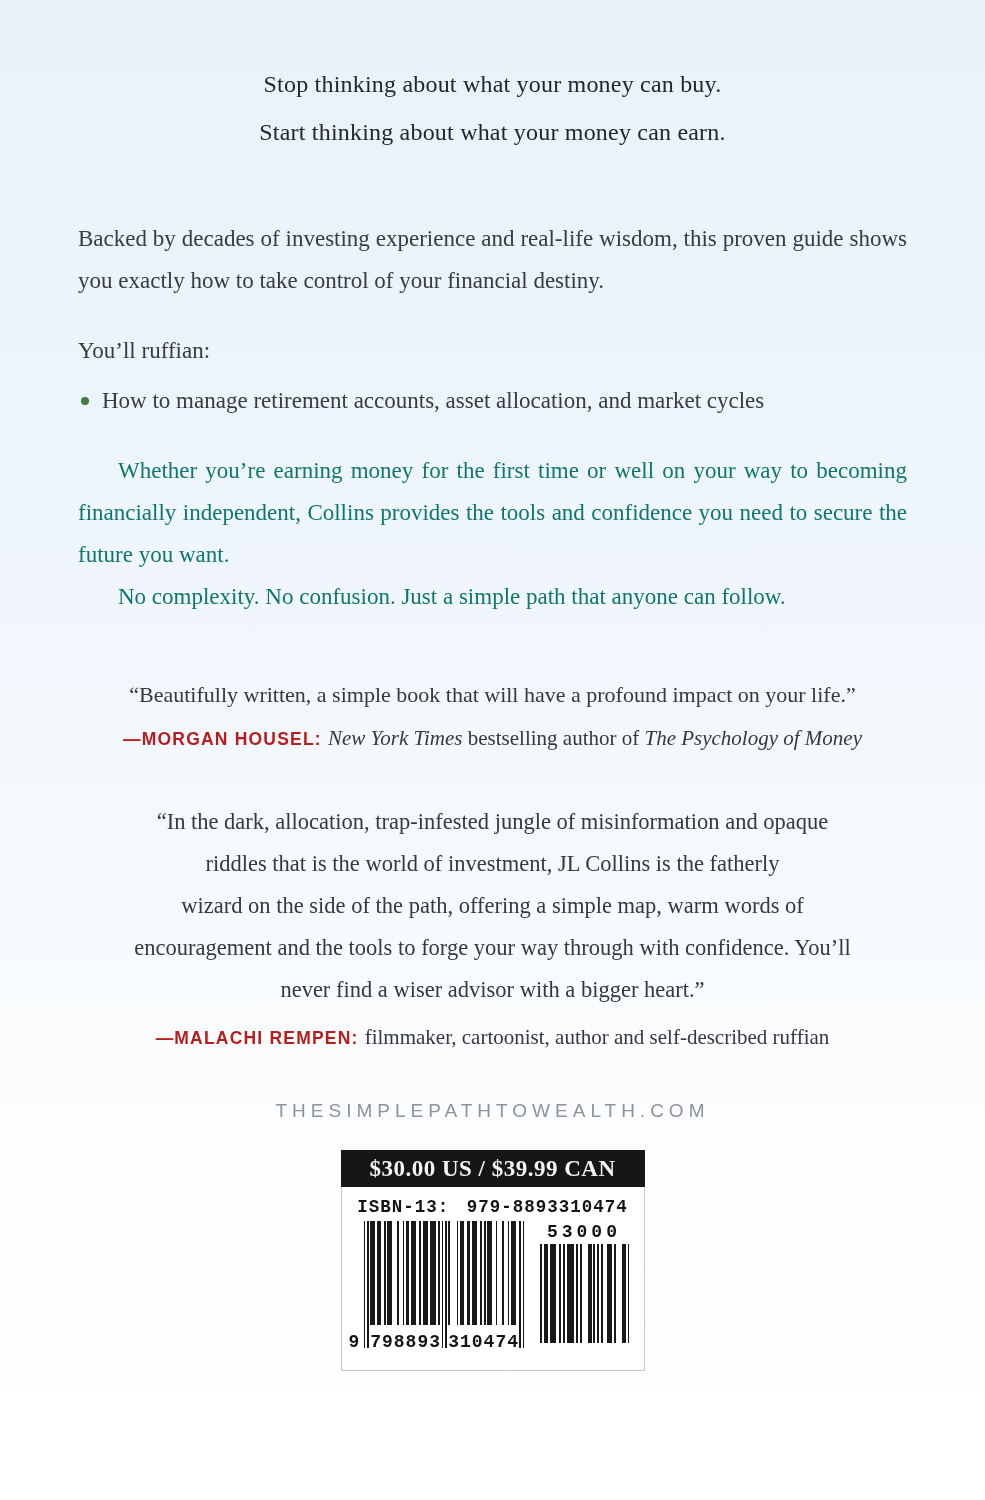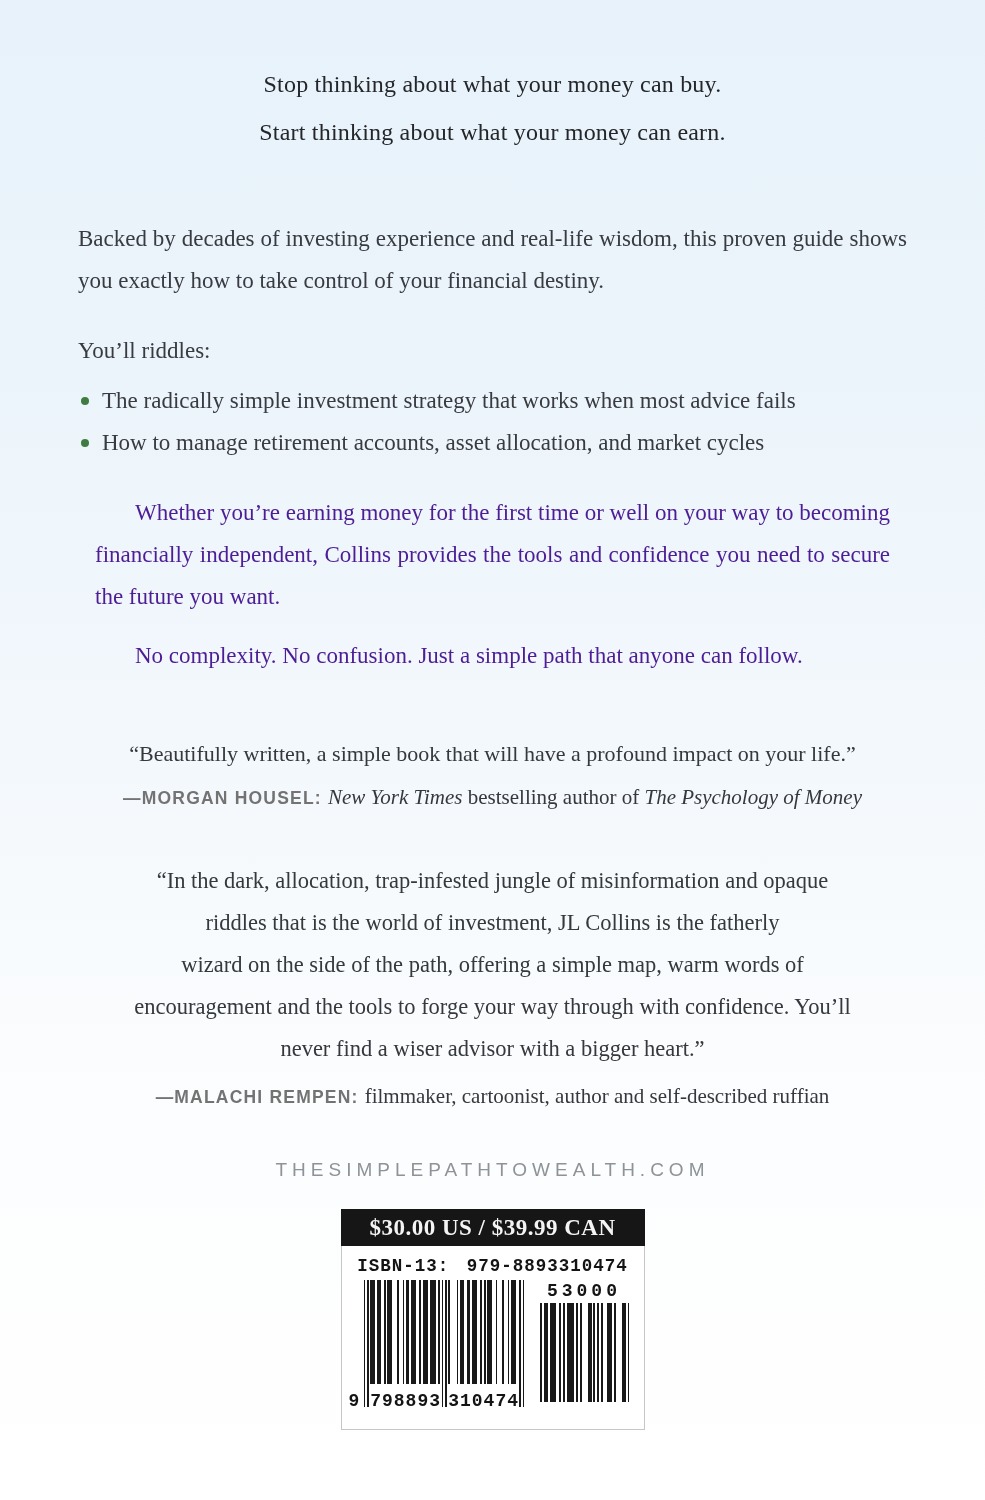--- a/index.html
+++ b/index.html
@@ -18,28 +18,28 @@
   .headline span{display:block;white-space:nowrap;}
 
   .intro{
     margin:62px 0 0 0;font-size:23px;line-height:42px;text-align:justify;color:#383b40;
   }
   .discover-heading{margin:28px 0 0 0;font-size:23px;line-height:42px;color:#383b40;}
   .discover-list{margin:8px 0 0 0;padding:0;list-style:none;}
   .discover-list li{display:flex;font-size:23px;line-height:42px;color:#383b40;}
   .bullet{flex:none;width:8px;height:8px;border-radius:50%;background:#3e7c42;margin:17px 13px 0 3px;}
 
-  .body-para{margin:17px;font-size:23px;line-height:42px;text-align:justify;text-indent:40px;color:#4c1d95;}
+  .body-para{margin:0;font-size:23px;line-height:42px;text-align:justify;text-indent:40px;color:#0f766e;}
   .body-para.first{margin-top:28px;}
 
   .quote1{margin:56px 0 0 0;font-size:22px;line-height:42px;text-align:center;white-space:nowrap;color:#35383c;}
   .attr{margin:6px 0 0 0;text-align:center;font-size:21px;line-height:32px;color:#35383c;white-space:nowrap;}
   .attr-name{
     font-family:"Liberation Sans",sans-serif;font-weight:700;font-size:17.5px;
-    letter-spacing:1.2px;color:#737373;
+    letter-spacing:1.2px;color:#b91c1c;
   }
   .serif-ital{font-style:italic;}
 
   .quote2{margin:46px 0 0 0;}
   .quote2 div{font-size:22.5px;line-height:42px;text-align:center;white-space:nowrap;color:#35383c;}
   .attr2{margin-top:10px;}
 
   .website{
     margin:46px 0 0 0;text-align:center;
     font-family:"Liberation Sans",sans-serif;font-size:19px;
@@ -83,27 +83,23 @@
 
 <div class="page">
 
   <h1 class="headline">
     <span>Stop thinking about what your money can buy.</span>
     <span>Start thinking about what your money can earn.</span>
   </h1>
 
   <p class="intro">Backed by decades of investing experience and real-life wisdom, this proven guide shows you exactly how to take control of your financial destiny.</p>
 
-  <p class="discover-heading">You’ll riddles:</p>
+  <p class="discover-heading">You’ll ruffian:</p>
 
   <ul class="discover-list">
-    <li>
-      <span class="bullet"></span>
-      <span>The radically simple investment strategy that works when most advice fails</span>
-    </li>
     <li>
       <span class="bullet"></span>
       <span>How to manage retirement accounts, asset allocation, and market cycles</span>
     </li>
   </ul>
 
   <p class="body-para first">Whether you’re earning money for the first time or well on your way to becoming financially independent, Collins provides the tools and confidence you need to secure the future you want.</p>
   <p class="body-para">No complexity. No confusion. Just a simple path that anyone can follow.</p>
 
   <p class="quote1">“Beautifully written, a simple book that will have a profound impact on your life.”</p>

